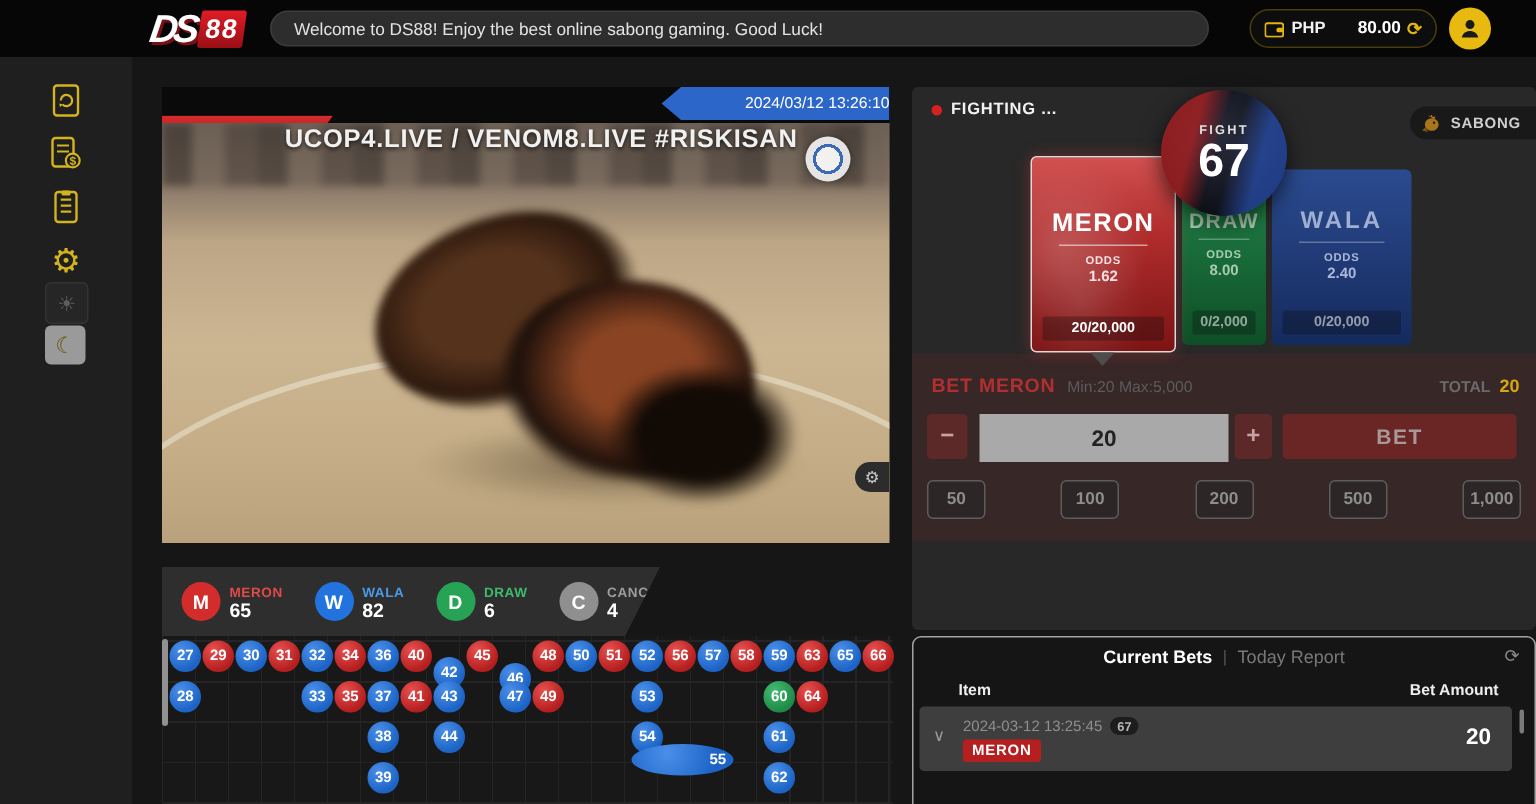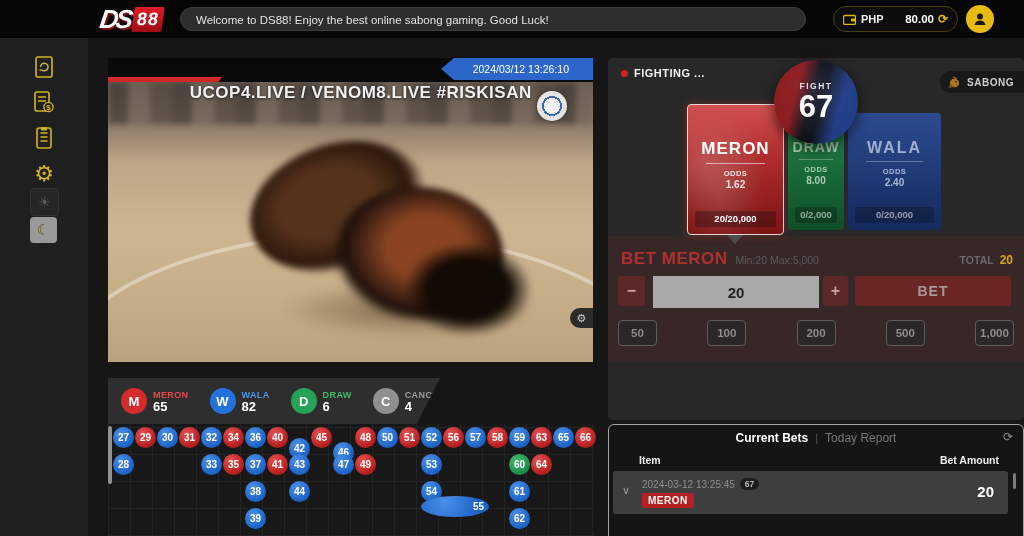--- a/index.html
+++ b/index.html
@@ -26,21 +26,21 @@
   .theme-btn{position:absolute;left:30px;width:27px;height:26px;border-radius:4px;display:flex;align-items:center;justify-content:center;font-size:14px;}
   .theme-sun{top:150px;background:#262626;border:1px solid #333;color:#5d5d5d;}
   .theme-moon{top:179px;background:#9a9a9a;color:#6b5610;font-size:15px;}
   
   .vid-col{position:absolute;left:108px;top:58px;width:485px;}
   .vid-header{position:relative;height:24px;background:#0a0a0a;}
   .fight-tag{position:absolute;left:0;top:0;width:114px;height:24px;line-height:24px;color:#fff;font-weight:bold;
              font-style:italic;font-size:12.5px;padding-left:18px;box-sizing:border-box;
              background:linear-gradient(180deg,#d62c2c,#9a1212);clip-path:polygon(0 0,100% 0,85% 100%,0 100%);margin-top:19px;}
   .time-tag{position:absolute;right:0;top:0;width:152px;height:22px;line-height:22px;color:#fff;font-size:10.5px;
-            text-align:right;padding-right:24px;box-sizing:border-box;background:#2c66c8;
+            text-align:right;padding-right:0;box-sizing:border-box;background:#2c66c8;
             clip-path:polygon(0 50%,13px 0,100% 0,100% 100%,13px 100%);}
   .video{position:relative;height:280px;overflow:hidden;
          background:linear-gradient(180deg,#6e6258 0,#857566 38px,#bda686 80px,#ccb692 150px,#c3ac85 230px,#b8a17c 100%);}
   .crowd{position:absolute;left:0;top:0;width:100%;height:42px;filter:blur(3px);opacity:.8;
          background:repeating-linear-gradient(90deg,rgba(35,30,28,.6) 0 20px,rgba(105,92,80,.55) 20px 42px,rgba(60,50,45,.6) 42px 64px);}
   .watermark{position:absolute;left:-14px;top:1px;width:110%;text-align:center;color:rgba(255,255,255,.93);
              font-weight:800;font-size:17px;letter-spacing:.5px;text-shadow:0 1px 3px rgba(0,0,0,.7);white-space:nowrap;}
   .stream-logo{position:absolute;right:26px;top:9px;width:30px;height:30px;border-radius:50%;opacity:.92;
                background:radial-gradient(circle,#ffffff 0 8px,#3a6cc0 8px 10px,#f2f2f2 10px 15px);box-shadow:0 0 4px rgba(0,0,0,.4);}
   .ring{position:absolute;left:-60px;top:150px;width:620px;height:300px;border:4px solid rgba(242,236,220,.5);border-radius:50%;}
@@ -108,21 +108,21 @@
   .card-meron .odds-label,.card-meron .odds-val{color:#f6dcdc;}
   .card-draw .odds-label,.card-draw .odds-val{color:rgba(215,235,218,.75);}
   .card-wala .odds-label,.card-wala .odds-val{color:rgba(205,215,240,.8);}
   .pool{position:absolute;left:7px;right:7px;bottom:7px;height:16px;line-height:16px;border-radius:2px;
         background:rgba(10,10,10,.3);font-size:9.5px;font-weight:bold;}
   .card-meron .pool{color:#fff;}
   .card-draw .pool,.card-wala .pool{color:rgba(255,255,255,.55);}
   .card-pointer{position:absolute;left:119px;top:177px;width:0;height:0;z-index:2;
                 border-left:8px solid transparent;border-right:8px solid transparent;border-top:9px solid #4d4d4d;}
   .bet-info{position:absolute;left:13px;right:11px;top:191px;display:flex;align-items:baseline;}
-  .bet-side{color:#b03030;font-weight:bold;font-size:17px;letter-spacing:.5px;}
+  .bet-side{color:#b03030;font-weight:bold;font-size:13px;letter-spacing:.5px;}
   .bet-limits{color:#5c5c5c;font-size:10.5px;margin-left:8px;}
   .bet-total-label{color:#6a6a6a;font-weight:bold;font-size:10.5px;margin-left:auto;}
   .bet-total-val{color:#d8a60e;font-weight:bold;font-size:12px;margin-left:6px;}
   .step-btn{position:absolute;top:218px;height:30px;background:#5d2828;border-radius:3px;color:#c9a3a3;
             font-size:16px;font-weight:bold;display:flex;align-items:center;justify-content:center;cursor:pointer;}
   .step-minus{left:10px;width:27px;}
   .step-plus{left:215px;width:25px;}
   .bet-input{position:absolute;left:45px;top:218px;width:162px;height:30px;background:#a9a9a9;border:none;
              text-align:center;color:#222;font-weight:bold;font-size:15px;font-family:"Liberation Sans",sans-serif;}
   .bet-button{position:absolute;left:247px;top:218px;width:156px;height:30px;background:#6a2525;border-radius:3px;

